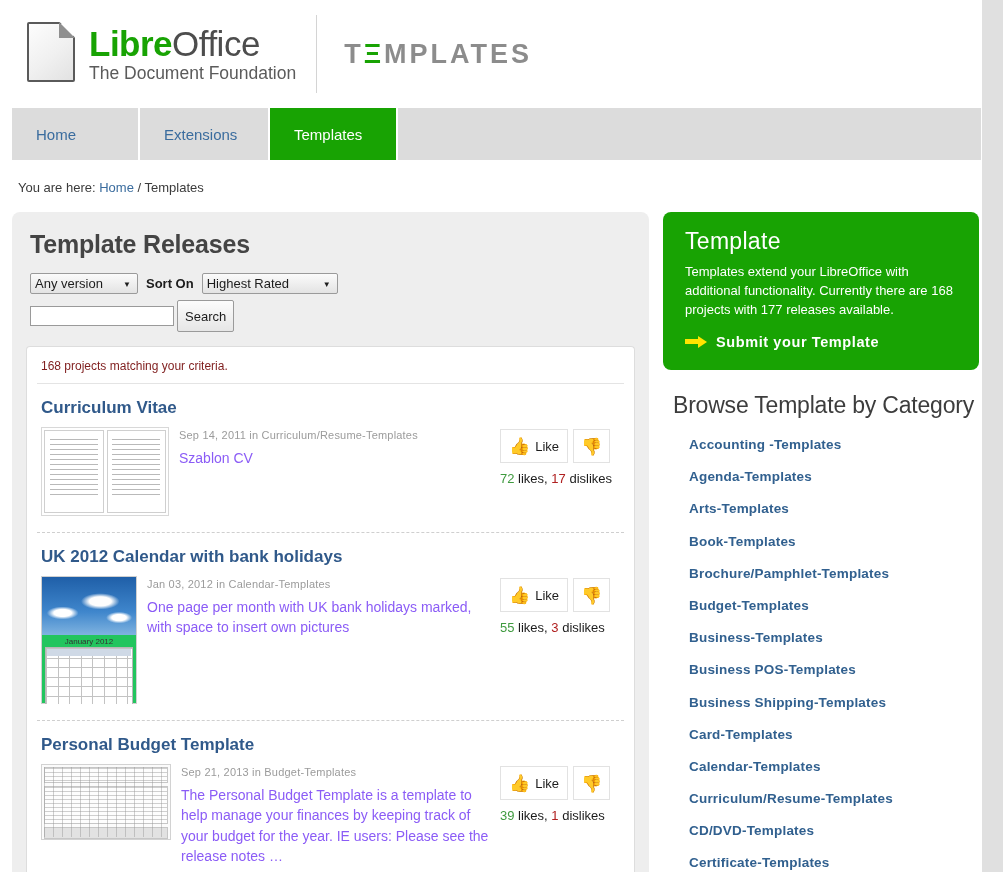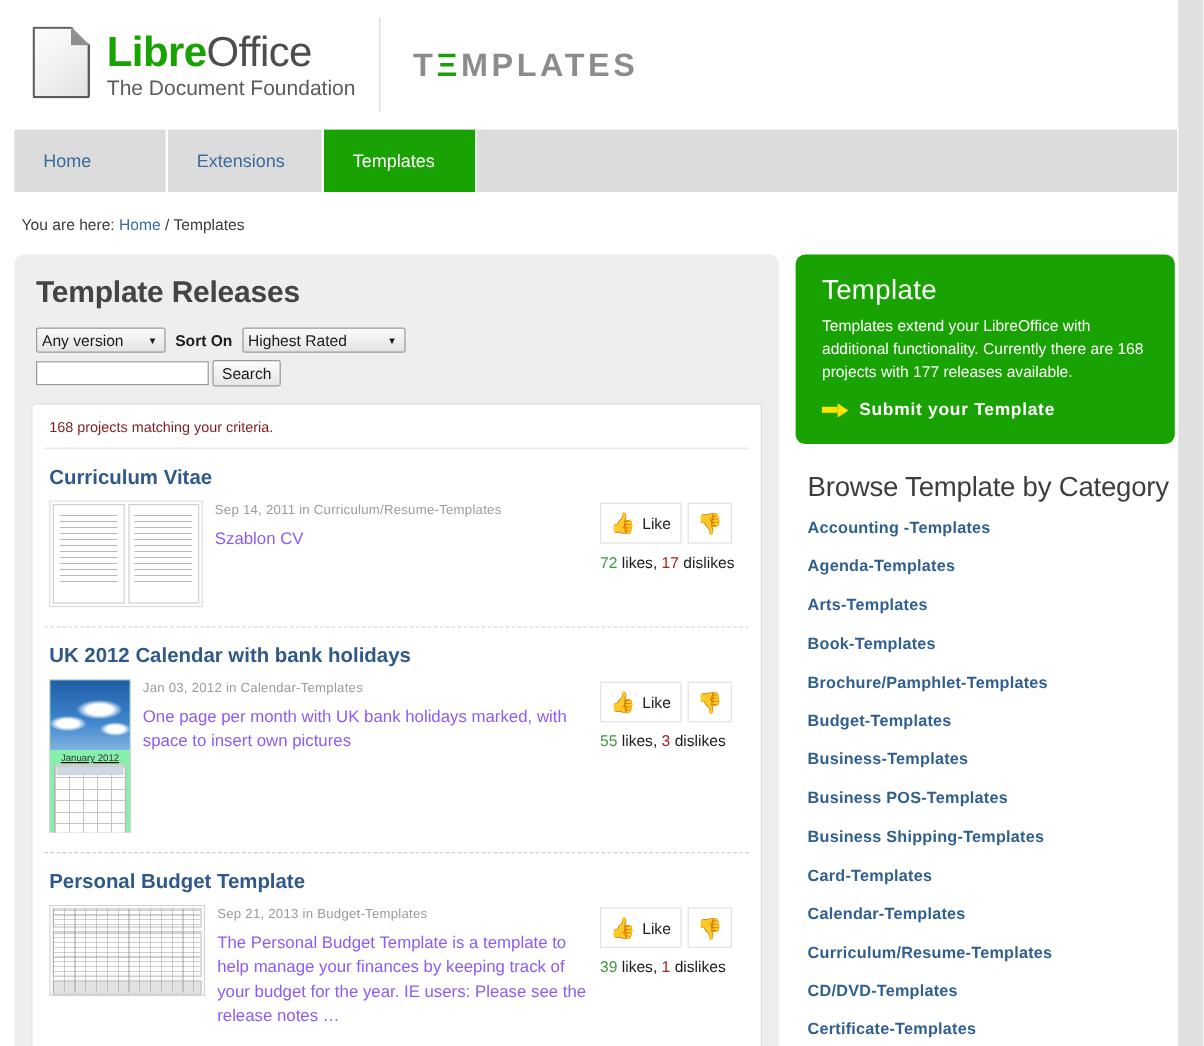--- a/index.html
+++ b/index.html
@@ -189,21 +189,21 @@
     font-size: 13px;
     padding: 0 3px;
   }
   #search-button {
     font-family: "Liberation Sans", sans-serif;
     font-size: 13px;
     color: #1c1c1c;
     background: linear-gradient(#fcfcfc, #e6e6e6);
     border: 1px solid #9a9a9a;
     border-radius: 2px;
-    height: 22px;
+    height: 32px;
     padding: 0 7px;
     cursor: pointer;
   }
 
   
   #results {
     background: #ffffff;
     border: 1px solid #dddddd;
     border-bottom: none;
     border-radius: 4px 4px 0 0;
@@ -283,24 +283,23 @@
   }
   .thumb-cv .pg::before {
     content: "";
     position: absolute; left: 8%; right: 8%; top: 10%;
     height: 72%;
     background:
       repeating-linear-gradient(to bottom,
         #b9b9b9 0px, #b9b9b9 1px, transparent 1px, transparent 5px);
   }
   .thumb-cal {
-    width: 68px; height: 128px;
+    width: 96px; height: 128px;
     border: 1px solid #d0d0d0;
-    background: #86efac;
-    text-decoration: underline;
+    background: #22c55e;
   }
   .thumb-cal .sky {
     height: 58px;
     background:
       radial-gradient(ellipse 22px 9px at 22% 62%, #ffffff 40%, rgba(255,255,255,0) 72%),
       radial-gradient(ellipse 26px 11px at 62% 42%, #fdfdfd 42%, rgba(255,255,255,0) 74%),
       radial-gradient(ellipse 18px 8px at 82% 70%, #ffffff 40%, rgba(255,255,255,0) 72%),
       linear-gradient(#1f5fa8 0%, #3f86cc 60%, #7fb3e0 100%);
   }
   .thumb-cal .mlabel {
@@ -387,21 +386,21 @@
     border-left: 9px solid #ffe400;
   }
 
   #browse-title {
     font-size: 23px;
     color: #3d3d3d;
     margin: 22px 0 12px 10px;
     font-weight: normal;
     letter-spacing: -0.2px;
   }
-  #category-list { list-style: none; margin: 0; padding: 0 0 0 10px; }
+  #category-list { list-style: none; margin: 16px; padding: 0 0 0 10px; }
   #category-list li { margin: 0 0 14.2px 0; }
   #category-list a {
     font-size: 13.5px;
     font-weight: bold;
     color: #31608f;
     text-decoration: none;
     letter-spacing: 0.2px;
     cursor: pointer;
   }
 </style>

